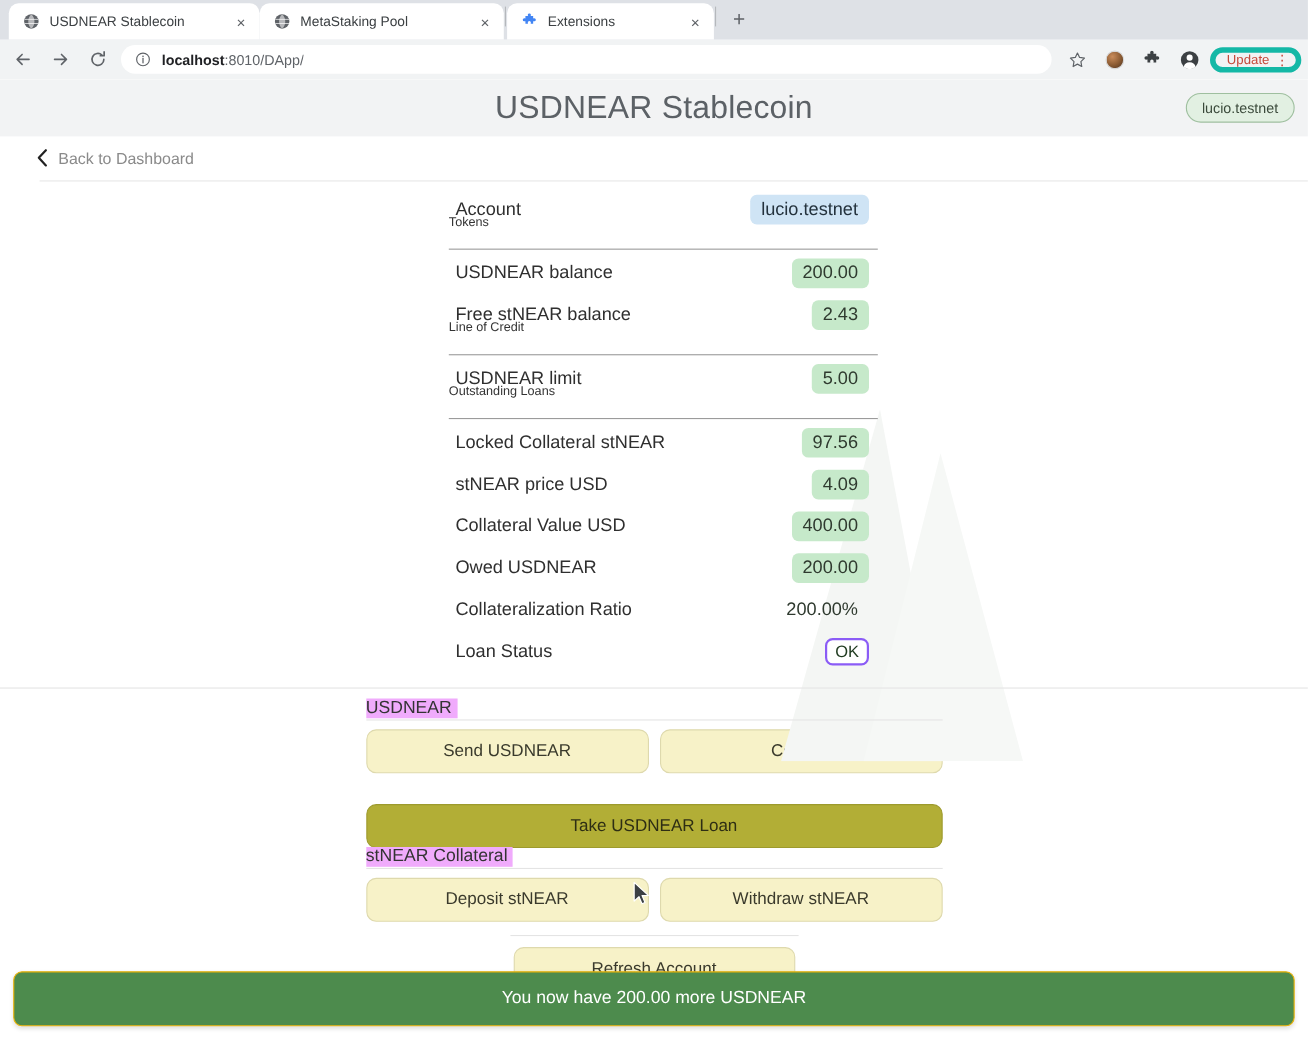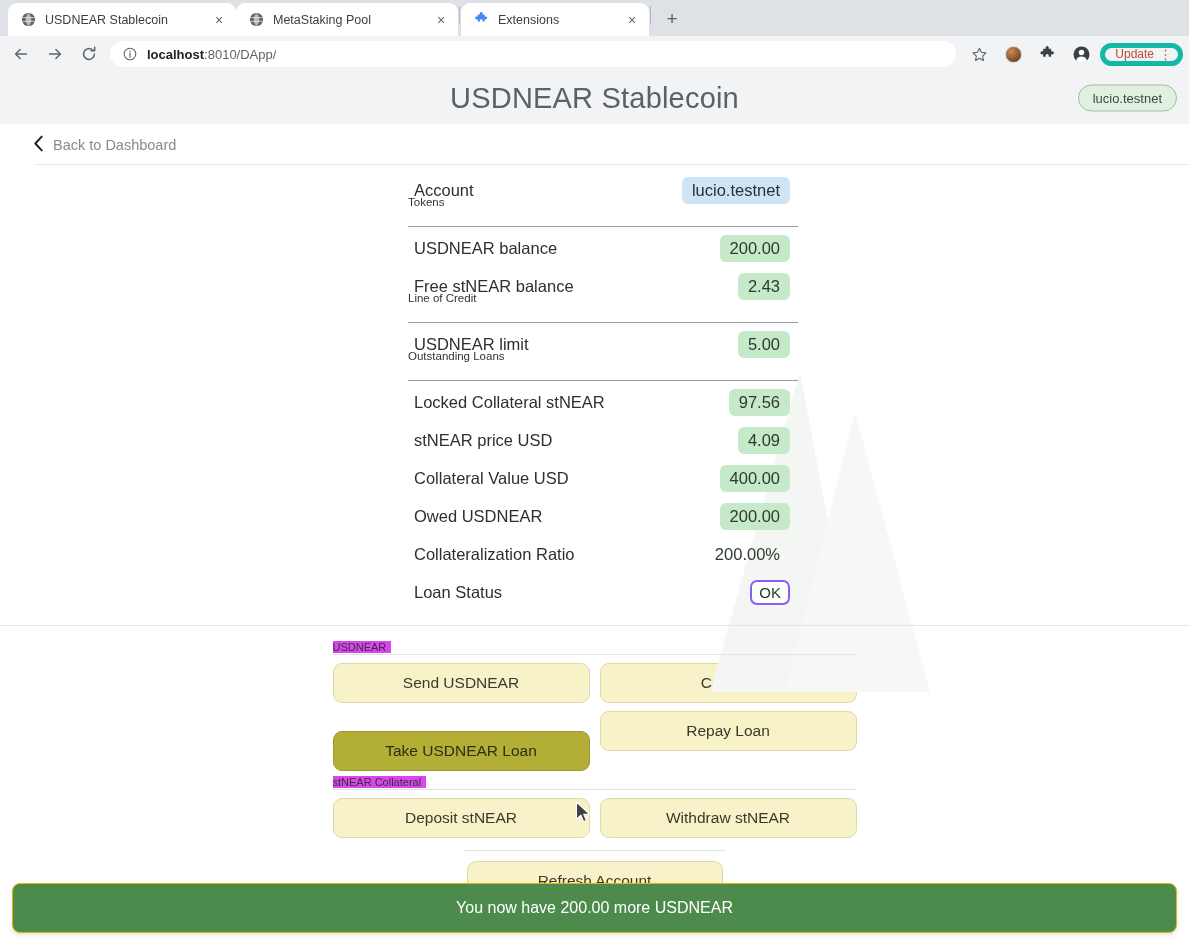--- a/index.html
+++ b/index.html
@@ -288,23 +288,23 @@
   }
   .grp-rule {
     position: absolute;
     left: 0; right: 0; bottom: 0;
     height: 1px;
     background: #e4e4e4;
   }
   .grp-label {
     position: absolute;
     left: 0; bottom: 2px;
-    font-size: 11px;
+    font-size: 16px;
     color: #333333;
-    background: #d946ef;
+    background: #f0abfc;
     padding-right: 5px;
   }
   .btn-row {
     width: 524px;
     margin: 8px auto 0 auto;
     display: flex;
     gap: 10px;
   }
   .btn {
     flex: 1 1 0;
@@ -568,21 +568,20 @@
       <div class="grp">
         <div class="grp-rule"></div>
         <div class="grp-label">USDNEAR</div>
       </div>
       <div class="btn-row">
         <div class="btn">Send USDNEAR</div>
         <div class="btn">Convert</div>
       </div>
       <div class="btn-row">
         <div class="btn active">Take USDNEAR Loan</div>
-        <div class="btn">Repay Loan</div>
       </div>
 
       <div class="grp" style="margin-top:0;">
         <div class="grp-rule"></div>
         <div class="grp-label">stNEAR Collateral</div>
       </div>
       <div class="btn-row">
         <div class="btn">Deposit stNEAR</div>
         <div class="btn">Withdraw stNEAR</div>
       </div>

